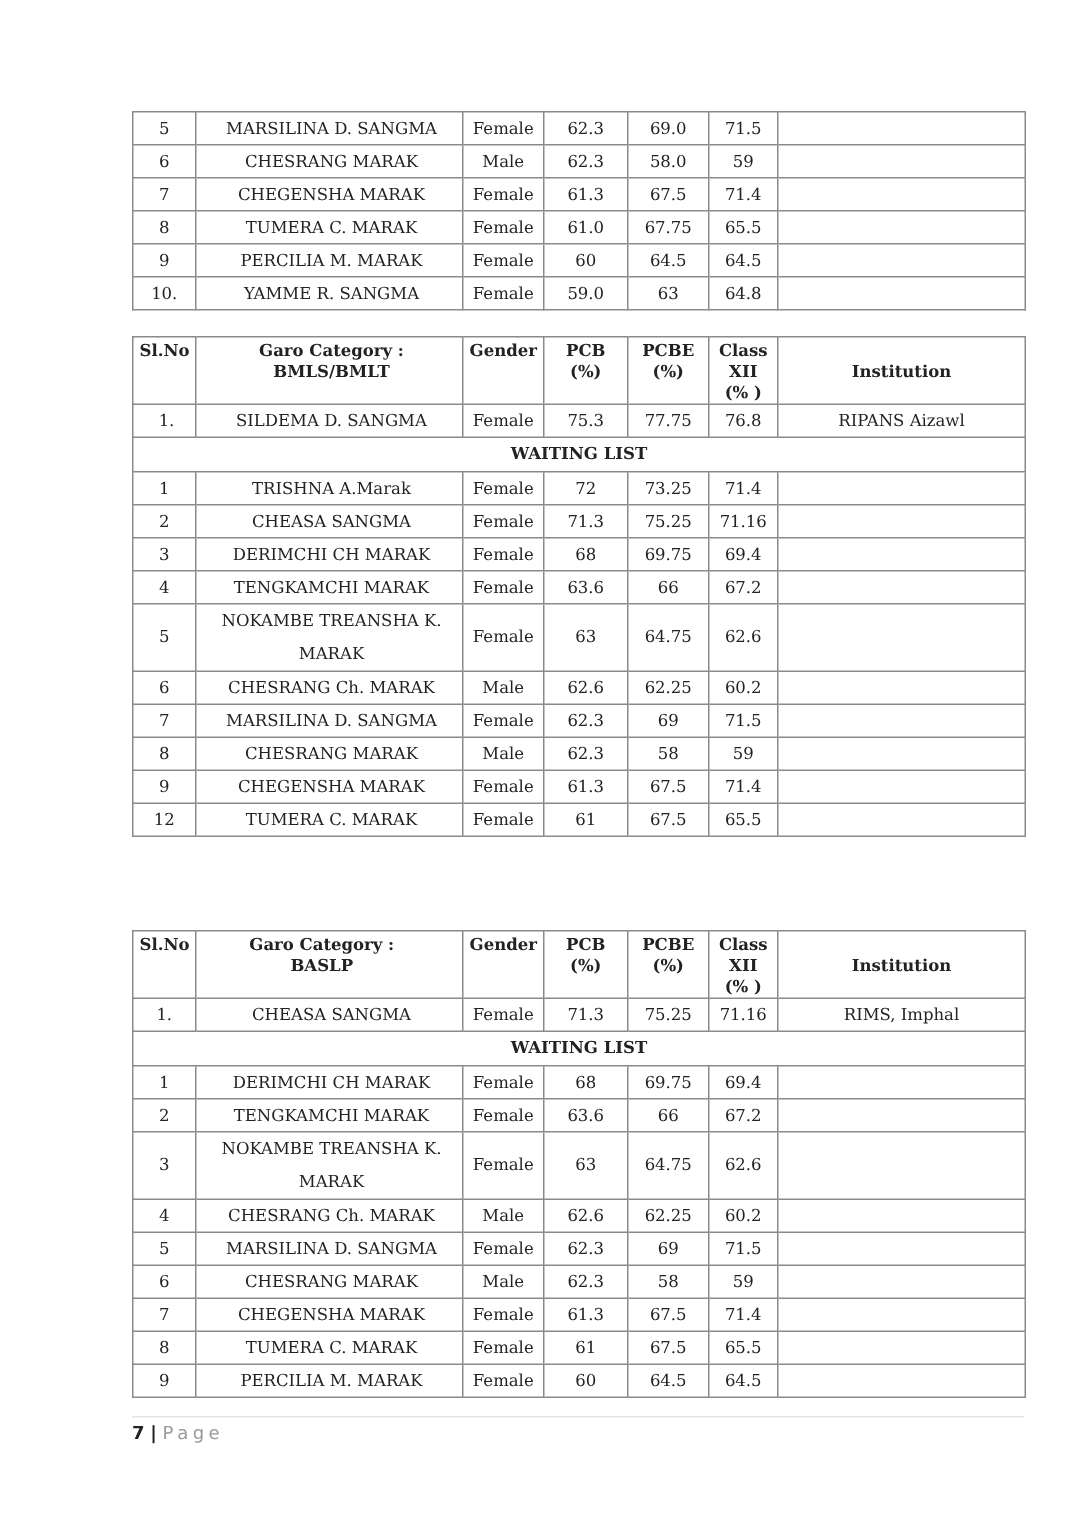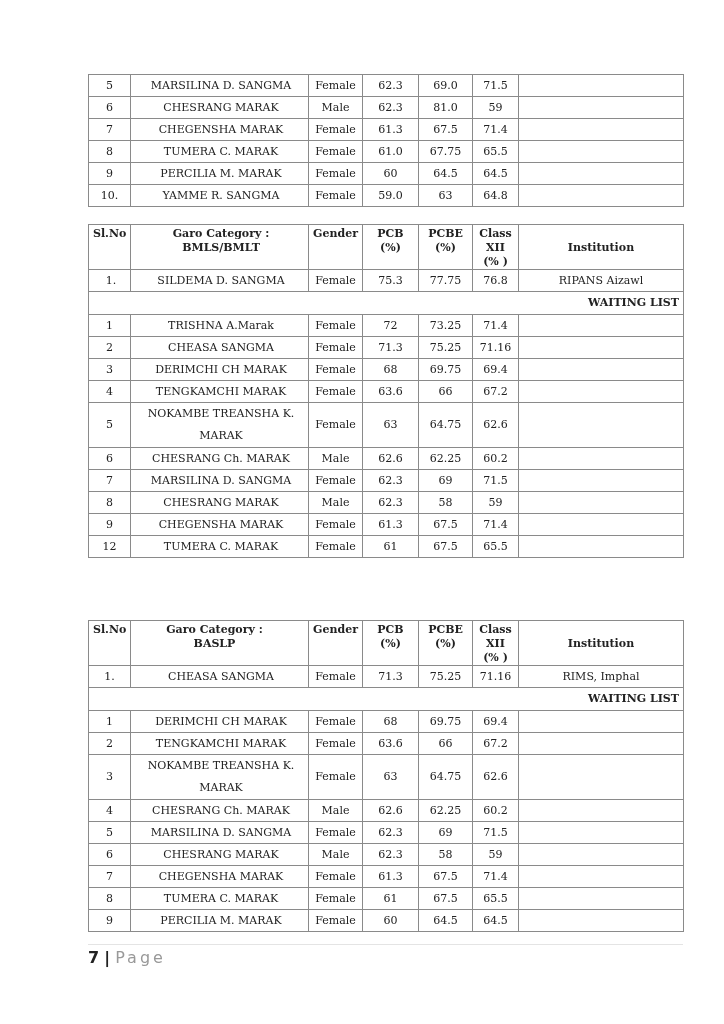--- a/index.html
+++ b/index.html
@@ -9,26 +9,26 @@
   td, th { border: 1px solid #8a8a8a; font-size: 11px; padding: 0 4px; vertical-align: middle; font-weight: normal; line-height: 14px; }
   th { font-weight: bold; vertical-align: top; padding-top: 2px; }
   col.c-sl { width: 42px; } col.c-name { width: 178px; } col.c-gender { width: 54px; }
   col.c-pcb { width: 56px; } col.c-pcbe { width: 54px; } col.c-xii { width: 46px; } col.c-inst { width: 165px; }
   .ctr { text-align: center; }
   .lft { text-align: center; padding-left: 7px; }
   tr.r { height: 22px; }
   tr.r2 { height: 44px; }
   tr.r2 td.lft { line-height: 22px; }
   tr.hdr { height: 44px; margin-left: 15px; }
-  tr.wl td { font-weight: bold; text-align: right; height: 22px; }
+  tr.wl td { font-weight: bold; text-align: center; height: 22px; }
   #t1 { top: 74px; }
   #t2 { top: 224px; }
   #t3 { top: 620px; }
   .footer-line { position: absolute; left: 88px; top: 944px; width: 595px; height: 1px; background: #e4e4e4; }
-  .footer { position: absolute; left: 88px; top: 948px; font-family: "DejaVu Sans", "Liberation Sans", sans-serif; font-size: 16px; }
+  .footer { position: absolute; left: 88px; top: 948px; font-family: "DejaVu Sans", "Liberation Sans", sans-serif; font-size: 12px; }
   .footer .num { font-weight: bold; color: #222; }
   .footer .pg { color: #999; letter-spacing: 3px; }
 </style>
 </head>
 <body>
 
 <table id="t1">
   <colgroup>
       <col class="c-sl">
       <col class="c-name">
@@ -46,21 +46,21 @@
         <td class="ctr">62.3</td>
         <td class="ctr">69.0</td>
         <td class="ctr">71.5</td>
         <td class="ctr"></td>
       </tr>
       <tr class="r">
         <td class="ctr">6</td>
         <td class="lft">CHESRANG MARAK</td>
         <td class="ctr">Male</td>
         <td class="ctr">62.3</td>
-        <td class="ctr">81.0</td>
+        <td class="ctr">58.0</td>
         <td class="ctr">59</td>
         <td class="ctr"></td>
       </tr>
       <tr class="r">
         <td class="ctr">7</td>
         <td class="lft">CHEGENSHA MARAK</td>
         <td class="ctr">Female</td>
         <td class="ctr">61.3</td>
         <td class="ctr">67.5</td>
         <td class="ctr">71.4</td>

